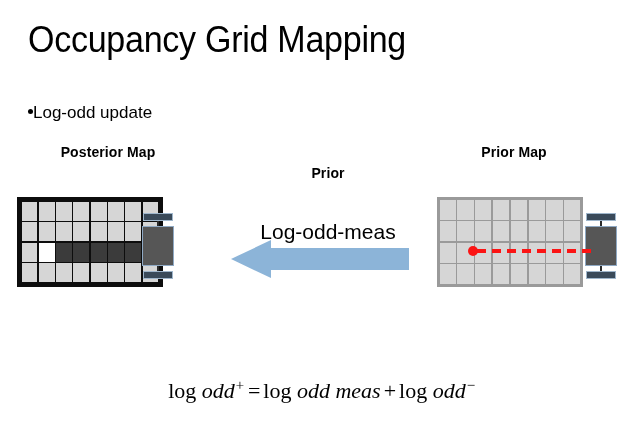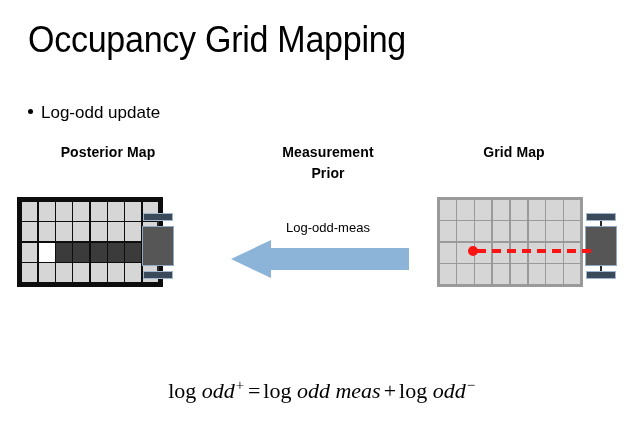--- a/index.html
+++ b/index.html
@@ -33,21 +33,20 @@
     transform-origin: left top;
   }
 
   
   #bullet-row {
     position: absolute;
     left: 28px;
     top: 103px;
     display: flex;
     align-items: baseline;
-    gap: 8px;
   }
   .bullet-dot {
     width: 5px;
     height: 5px;
     border-radius: 50%;
     background: #000000;
     display: inline-block;
     position: relative;
     top: -4px;
   }
@@ -177,21 +176,21 @@
     );
   }
 
   
   #arrow-label {
     position: absolute;
     left: 243px;
     top: 220px;
     width: 170px;
     text-align: center;
-    font-size: 13px;
+    font-size: 21px;
     color: #000000;
     white-space: nowrap;
   }
   #arrow-shape {
     position: absolute;
     left: 231px;
     top: 240px;
     width: 178px;
     height: 38px;
   }
@@ -221,25 +220,25 @@
   <div id="slide-title">Occupancy Grid Mapping</div>
 
   <div id="bullet-row">
     <span class="bullet-dot"></span>
     <span class="bullet-text">Log-odd update</span>
   </div>
 
   <div class="heading" id="heading-posterior">Posterior Map</div>
 
   <div class="heading" id="heading-measurement">
-    <span>Measurement</span><br>
+    <br>
     <span>Prior</span>
   </div>
 
-  <div class="heading" id="heading-prior">Grid Map</div>
+  <div class="heading" id="heading-prior">Prior Map</div>
 
   <div class="grid-map" id="posterior-map">
       <div class="grid-cell unknown"></div>
       <div class="grid-cell unknown"></div>
       <div class="grid-cell unknown"></div>
       <div class="grid-cell unknown"></div>
       <div class="grid-cell unknown"></div>
       <div class="grid-cell unknown"></div>
       <div class="grid-cell unknown"></div>
       <div class="grid-cell unknown"></div>

